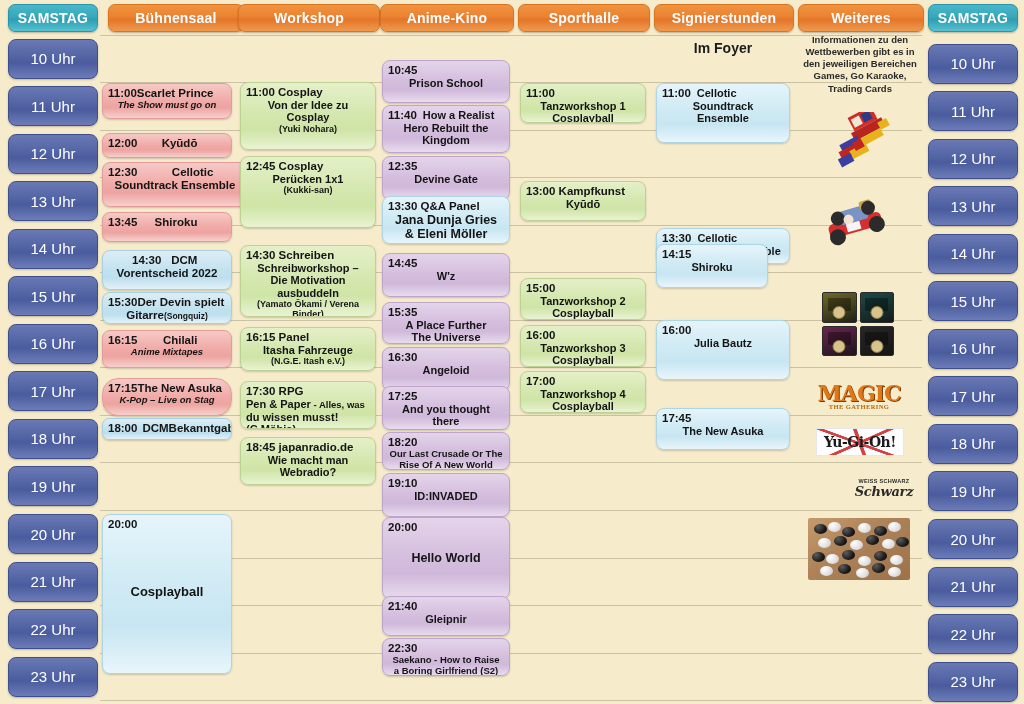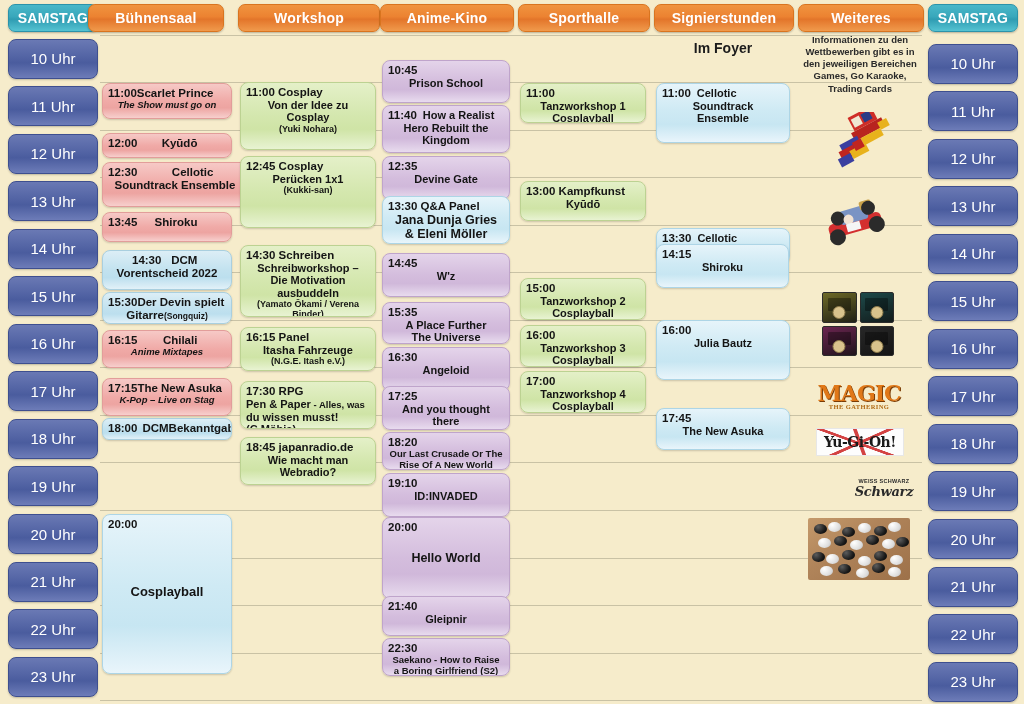--- a/index.html
+++ b/index.html
@@ -117,21 +117,21 @@
      border-radius:50%;background:#d9c38c;border:1px solid #8d7a4a;}
 
   .legoman{position:absolute;}
   .kart{position:absolute;}
 </style>
 </head>
 <body>
 
 <div id="grid">
     <div class="hdr hdr-teal" style="left: 8px; width: 88px;">SAMSTAG</div>
-    <div class="hdr hdr-orange" style="left: 88px; width: 134px;">Bühnensaal</div>
+    <div class="hdr hdr-orange" style="left: 108px; width: 134px;">Bühnensaal</div>
     <div class="hdr hdr-orange" style="left: 238px; width: 140px;">Workshop</div>
     <div class="hdr hdr-orange" style="left: 380px; width: 132px;">Anime-Kino</div>
     <div class="hdr hdr-orange" style="left: 518px; width: 130px;">Sporthalle</div>
     <div class="hdr hdr-orange" style="left: 654px; width: 138px;">Signierstunden</div>
     <div class="hdr hdr-orange" style="left: 798px; width: 124px;">Weiteres</div>
     <div class="hdr hdr-teal" style="left: 928px; width: 88px;">SAMSTAG</div>
     <div class="rowline" style="left: 100px; width: 822px; top: 34.5px;"></div>
     <div class="rowline" style="left: 100px; width: 822px; top: 82.05px;"></div>
     <div class="rowline" style="left: 100px; width: 822px; top: 129.6px;"></div>
     <div class="rowline" style="left: 100px; width: 822px; top: 177.15px;"></div>
@@ -214,21 +214,21 @@
       </div>
       <div class="ttl" style="font-size: 11.5px;">Gitarre<span style="font-size: 8.5px;">(Songquiz)</span></div>
     </div>
     <div class="ev c-pink" style="left: 102px; width: 130px; top: 330px; height: 38px;">
       <div style="white-space: nowrap; display: flex; justify-content: space-between; align-items: baseline;">
         <span class="tm">16:15</span>
         <span class="ttl" style="display: inline; font-size: 11.5px; padding-right: 28.6px;">Chilali</span>
       </div>
       <div class="sub-i">Anime Mixtapes</div>
     </div>
-    <div class="ev c-pink" style="left: 102px; width: 130px; top: 378px; height: 38px;">
+    <div class="ev c-pink" style="left: 102px; width: 130px; top: 378px; height: 38px; border-radius: 16px;">
       <div style="white-space: nowrap; display: flex; justify-content: space-between; align-items: baseline;">
         <span class="tm">17:15</span>
         <span class="ttl" style="display: inline; font-size: 11.5px; padding-right: 28.6px;">The New Asuka</span>
       </div>
       <div class="sub-i">K-Pop – Live on Stag</div>
     </div>
     <div class="ev c-blue" style="left: 102px; width: 130px; top: 418px; height: 22px; border-radius: 7px;">
       <div style="white-space: nowrap; display: flex; justify-content: flex-start; align-items: baseline;">
         <span class="tm">18:00</span>
         <span class="ttl" style="display: inline; font-size: 11.5px; padding-left: 5px;">DCMBekanntgabe</span>
@@ -355,21 +355,21 @@
     </div>
     <div class="ev c-lightblue" style="left: 656px; width: 134px; top: 83px; height: 60px;">
       <div style="white-space: nowrap;"><span class="tm">11:00</span><span class="ttl-inline">Cellotic</span></div>
       <div class="ttl">Soundtrack</div>
       <div class="ttl">Ensemble</div>
     </div>
     <div class="ev c-lightblue" style="left: 656px; width: 134px; top: 205px; height: 36px; margin-top: 23px;">
       <div style="white-space: nowrap;"><span class="tm">13:30</span><span class="ttl-inline">Cellotic</span></div>
       <div class="ttl">Soundtrack Ensemble</div>
     </div>
-    <div class="ev c-lightblue" style="left: 656px; width: 133px; top: 244px; height: 44px;">
+    <div class="ev c-lightblue" style="left: 656px; width: 112px; top: 244px; height: 44px;">
       <div style="white-space: nowrap;"><span class="tm">14:15</span></div>
       <div class="ttl">Shiroku</div>
     </div>
     <div class="ev c-lightblue" style="left: 656px; width: 134px; top: 320px; height: 60px;">
       <div style="white-space: nowrap;"><span class="tm">16:00</span></div>
       <div class="ttl">Julia Bautz</div>
     </div>
     <div class="ev c-lightblue" style="left: 656px; width: 134px; top: 408px; height: 42px;">
       <div style="white-space: nowrap;"><span class="tm">17:45</span></div>
       <div class="ttl">The New Asuka</div>

